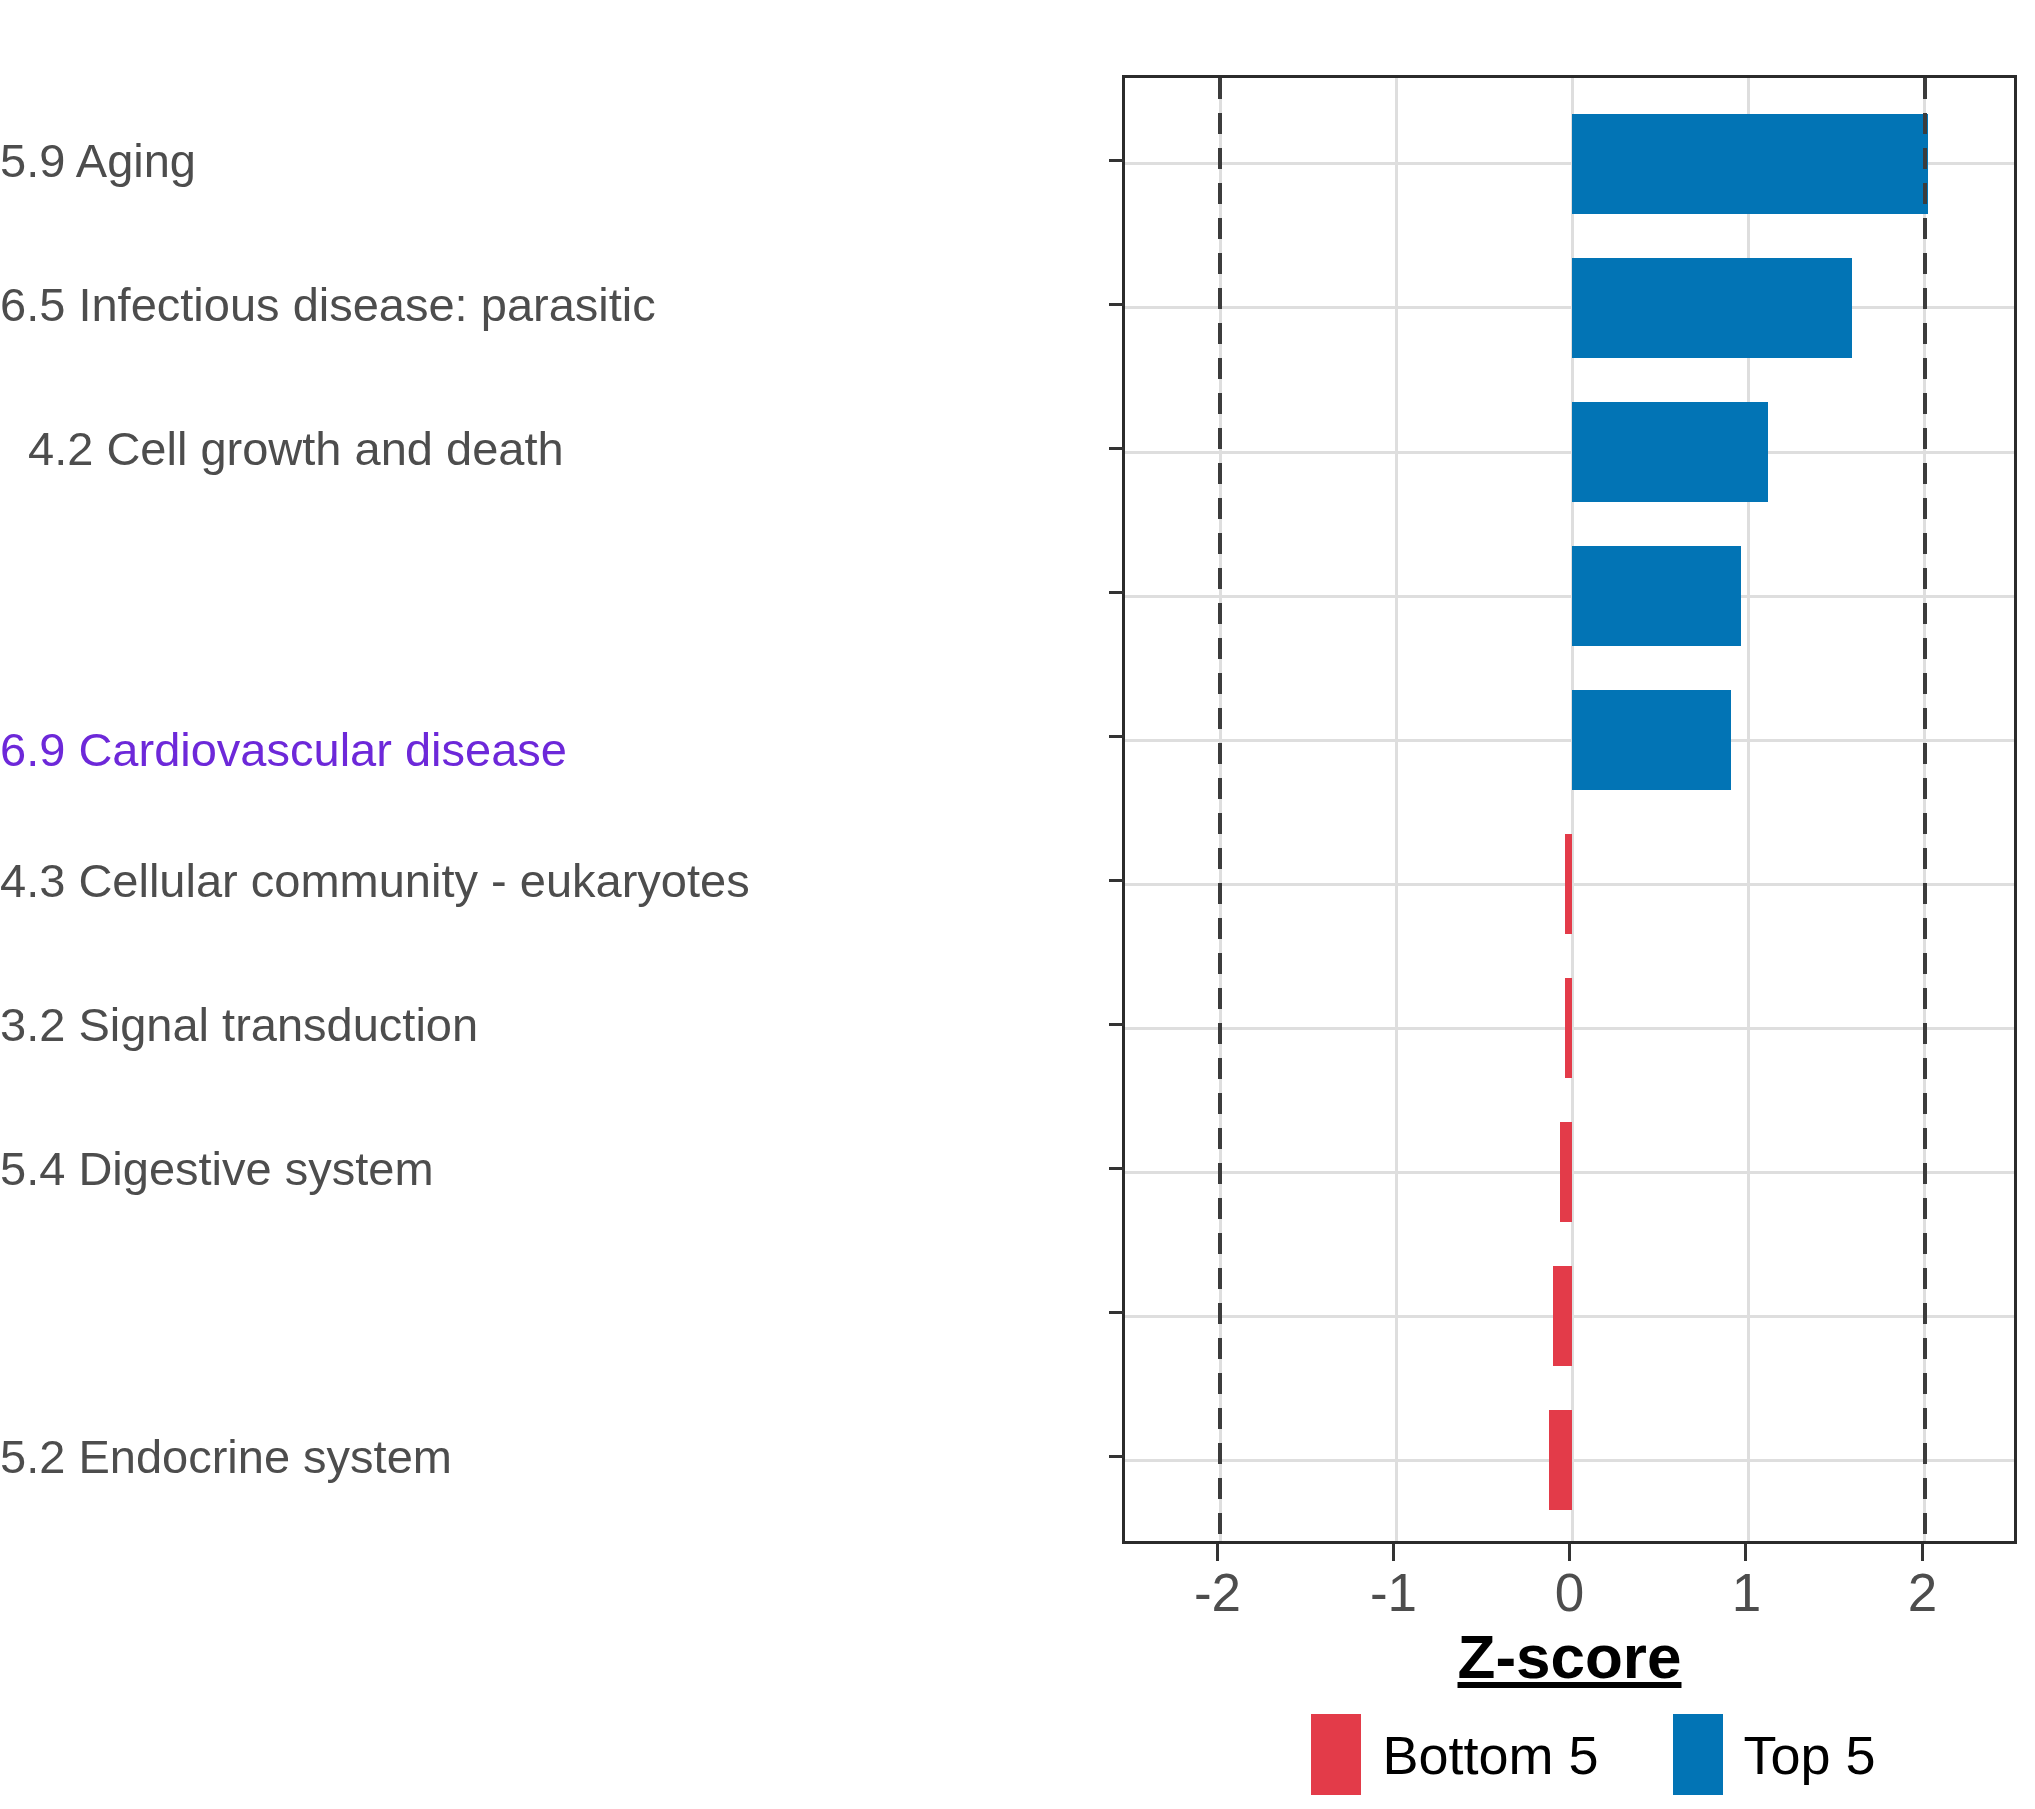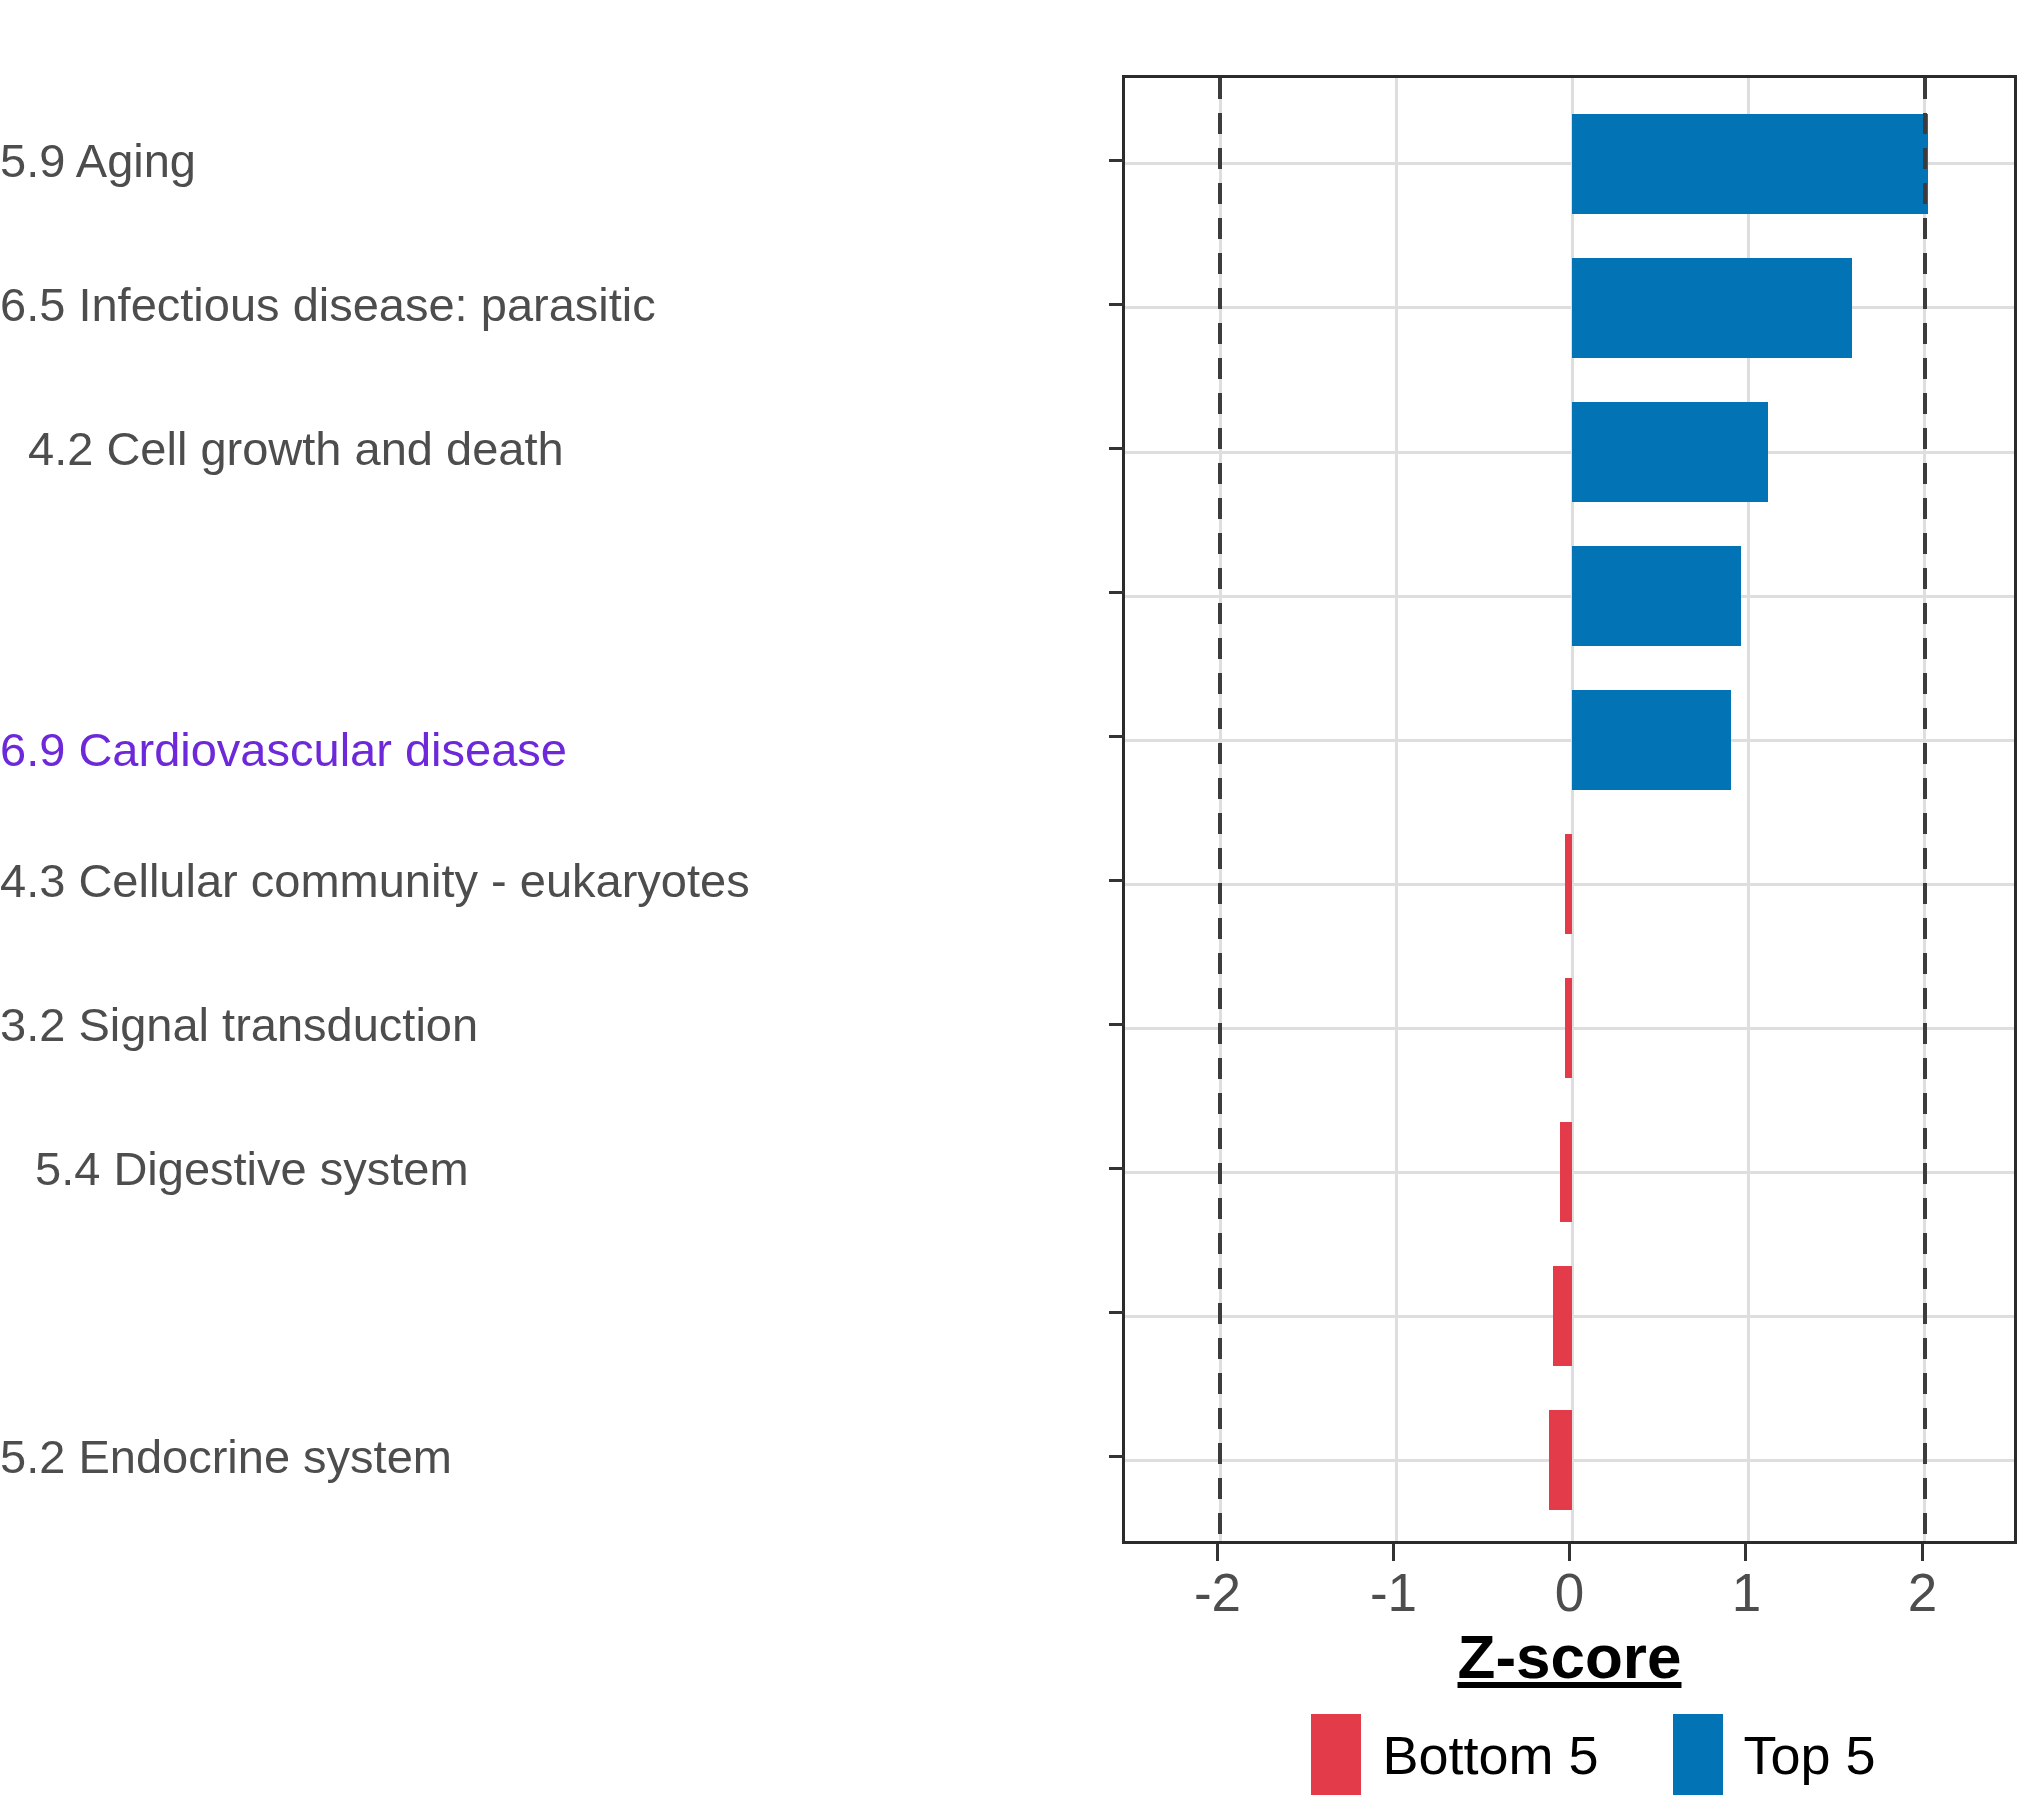--- a/index.html
+++ b/index.html
@@ -87,18 +87,18 @@
     <div class="ytick" style="left: 1109px; top: 447px;"></div>
     <div class="ylabel" style="top: 417px; color: rgb(77, 77, 77); margin-left: 28px;">4.2 Cell growth and death</div>
     <div class="ytick" style="left: 1109px; top: 591px;"></div>
     <div class="ytick" style="left: 1109px; top: 735px;"></div>
     <div class="ylabel" style="top: 705px; color: #6d28d9; margin-top: 13px;">6.9 Cardiovascular disease</div>
     <div class="ytick" style="left: 1109px; top: 879px;"></div>
     <div class="ylabel" style="top: 849px; color: rgb(77, 77, 77);">4.3 Cellular community - eukaryotes</div>
     <div class="ytick" style="left: 1109px; top: 1023px;"></div>
     <div class="ylabel" style="top: 993px; color: rgb(77, 77, 77);">3.2 Signal transduction</div>
     <div class="ytick" style="left: 1109px; top: 1167px;"></div>
-    <div class="ylabel" style="top: 1137px; color: rgb(77, 77, 77); margin-left: 35px;">5.4 Digestive system</div>
+    <div class="ylabel" style="top: 1137px; color: rgb(77, 77, 77);">5.4 Digestive system</div>
     <div class="ytick" style="left: 1109px; top: 1311px;"></div>
     <div class="ytick" style="left: 1109px; top: 1455px;"></div>
     <div class="ylabel" style="top: 1425px; color: rgb(77, 77, 77);">5.2 Endocrine system</div>
   </div>
 
 
 </body></html>

